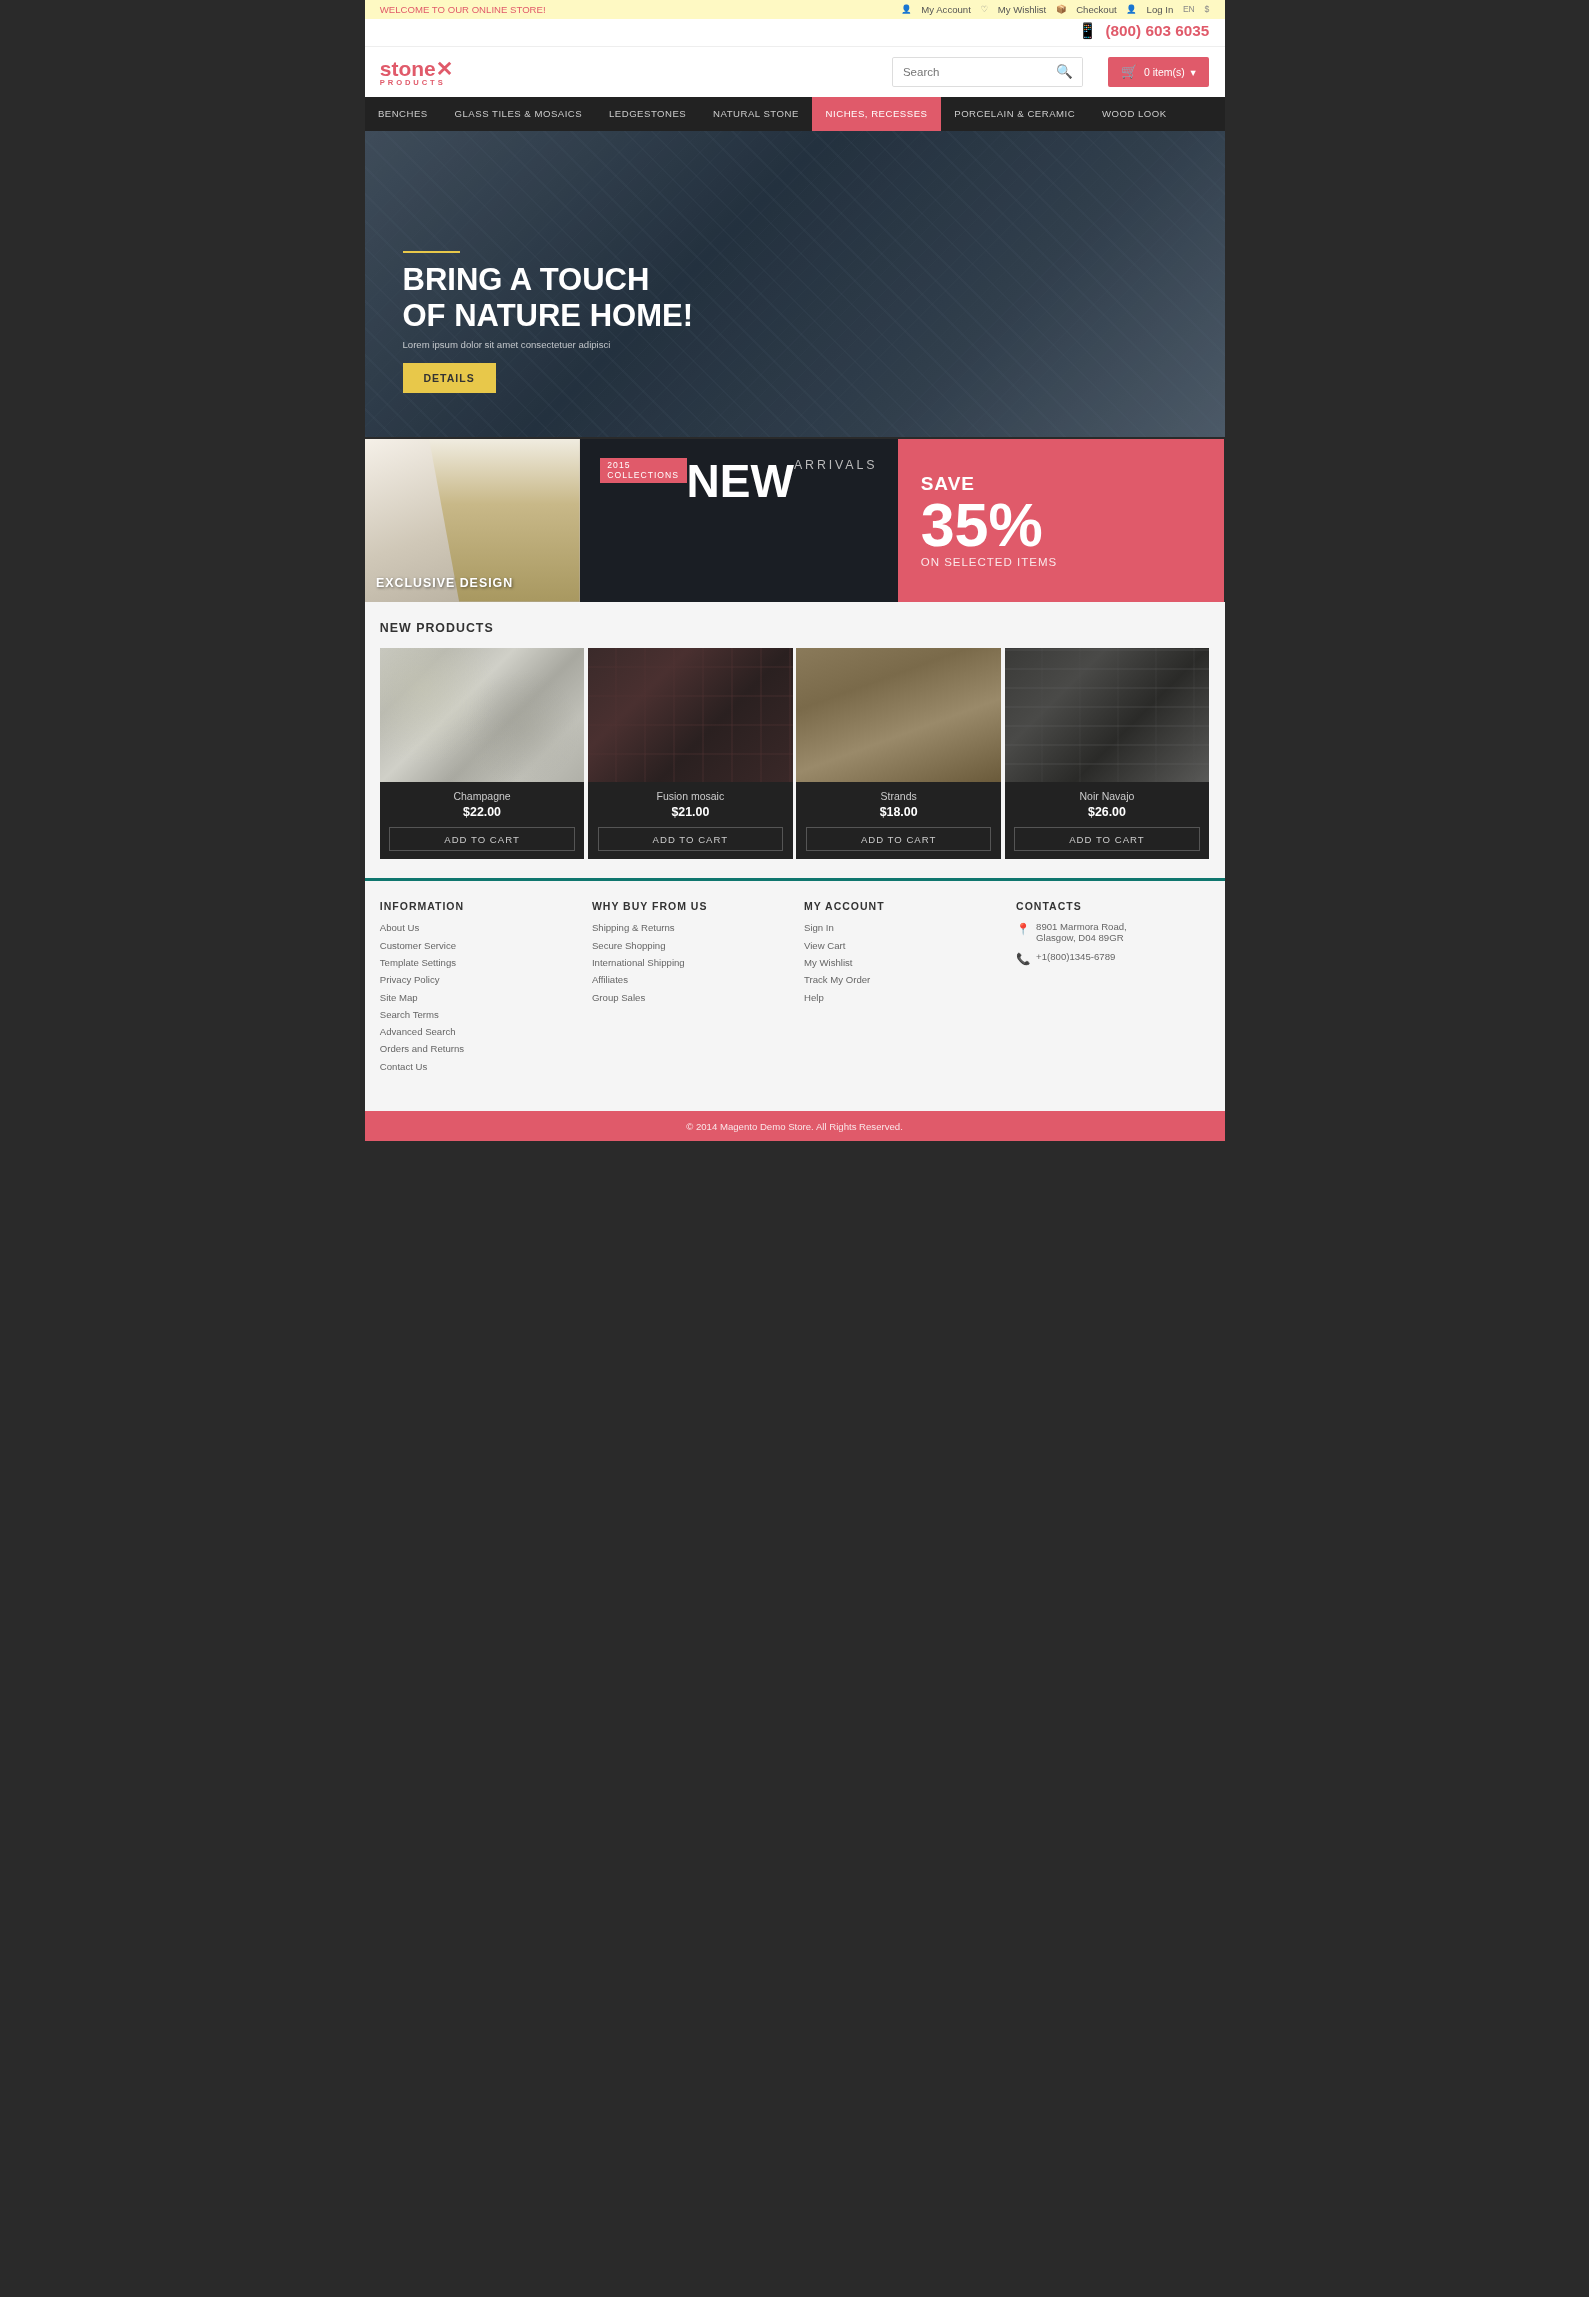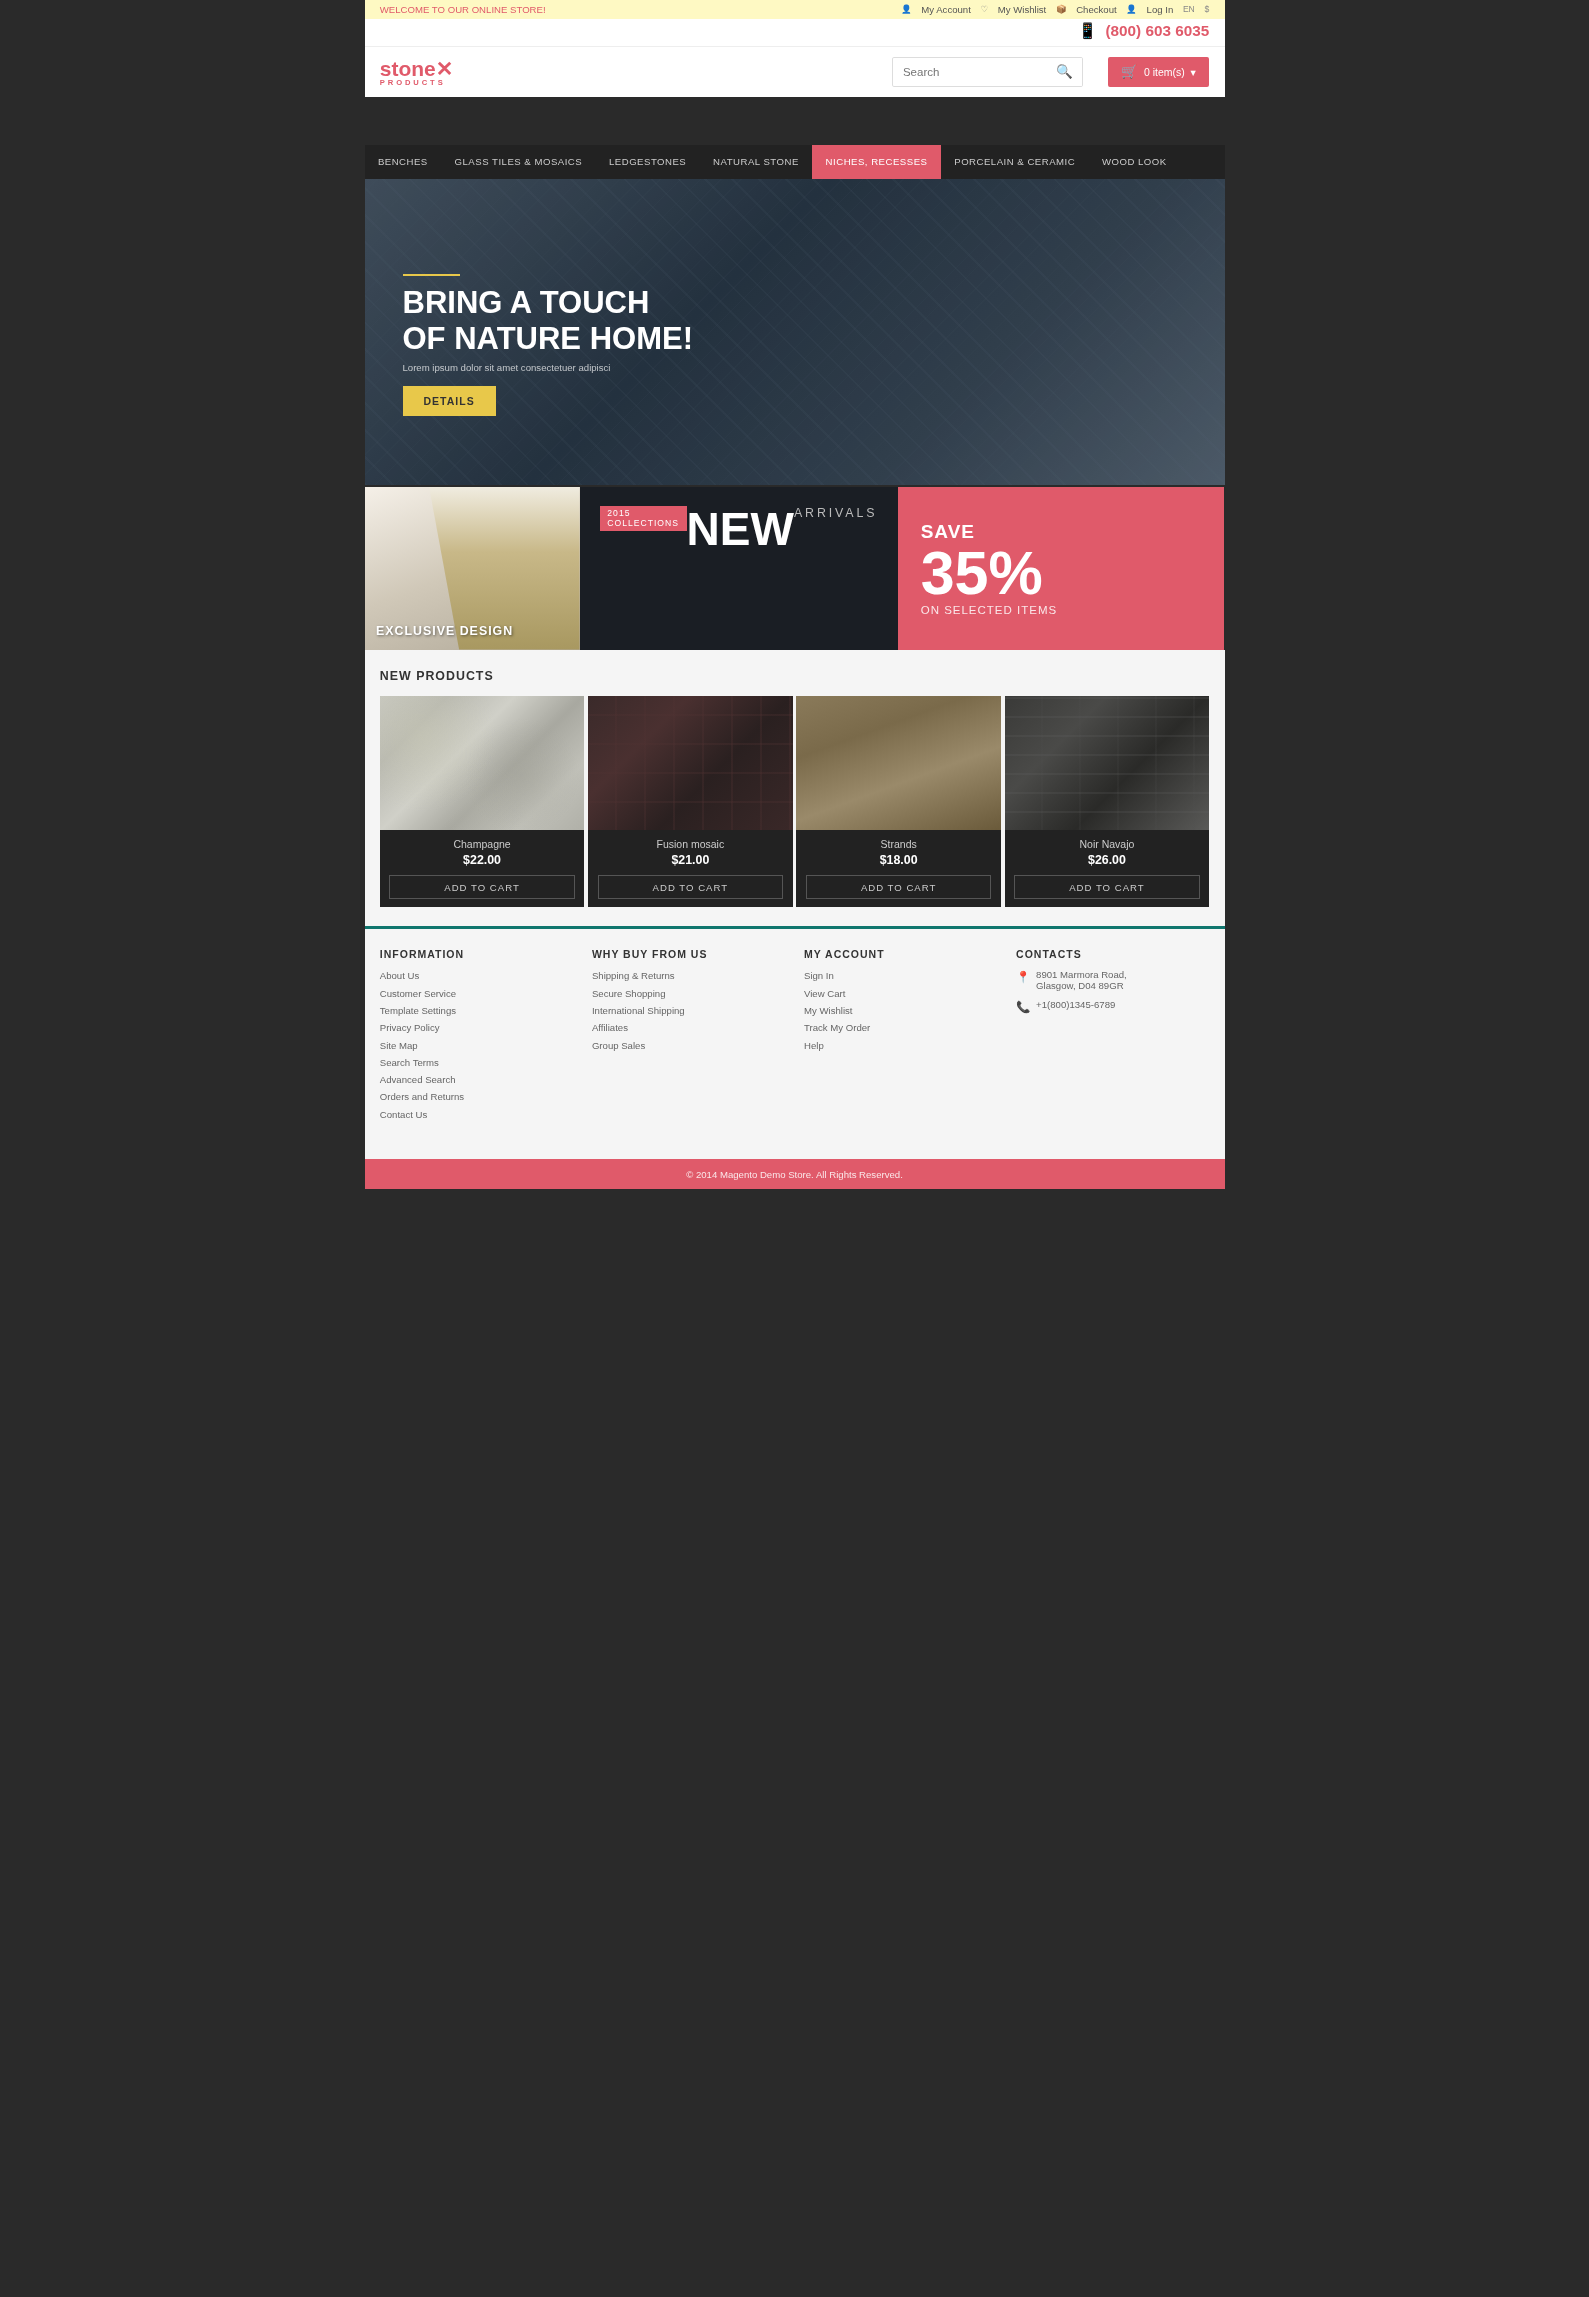--- a/index.html
+++ b/index.html
@@ -118,21 +118,20 @@
       gap: 5.7px;
       border-radius: 1.9px;
     }
     .cart-btn .cart-icon { font-size: 13.4px; }
 
     
     nav {
       background: #222;
       display: flex;
       align-items: flex-end;
-      margin-top: 48px;
     }
     nav a {
       color: #ccc;
       text-decoration: none;
       font-size: 9.6px;
       padding: 11.5px 13.4px;
       display: block;
       letter-spacing: 0.5px;
       text-transform: uppercase;
       transition: background 0.2s;
@@ -147,21 +146,21 @@
       overflow: hidden;
       background: linear-gradient(135deg, #4a5a6a 0%, #2a3a4a 40%, #3a4a5a 70%, #5a6a7a 100%);
     }
     .hero-overlay {
       position: absolute;
       bottom: 0; left: 0; right: 0; top: 0;
       background: rgba(0,0,0,0.15);
     }
     .hero-content {
       position: absolute;
-      bottom: 69px;
+      bottom: 44px;
       left: 38px;
     }
     .hero-line {
       width: 57px;
       height: 1.9px;
       background: #e8c84a;
       margin-bottom: 9.6px;
     }
     .hero-title {
       font-size: 31px;

